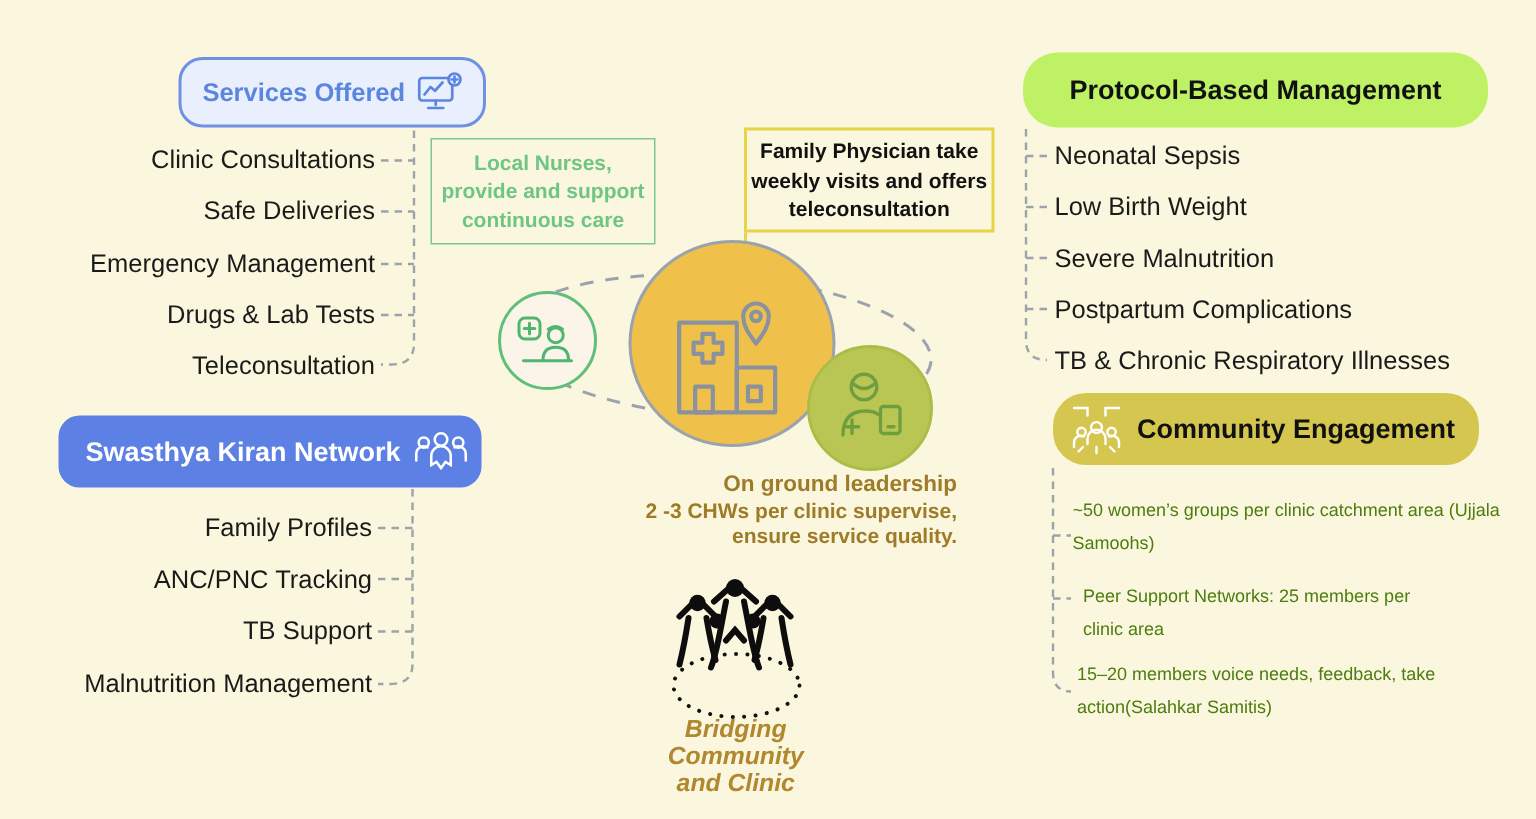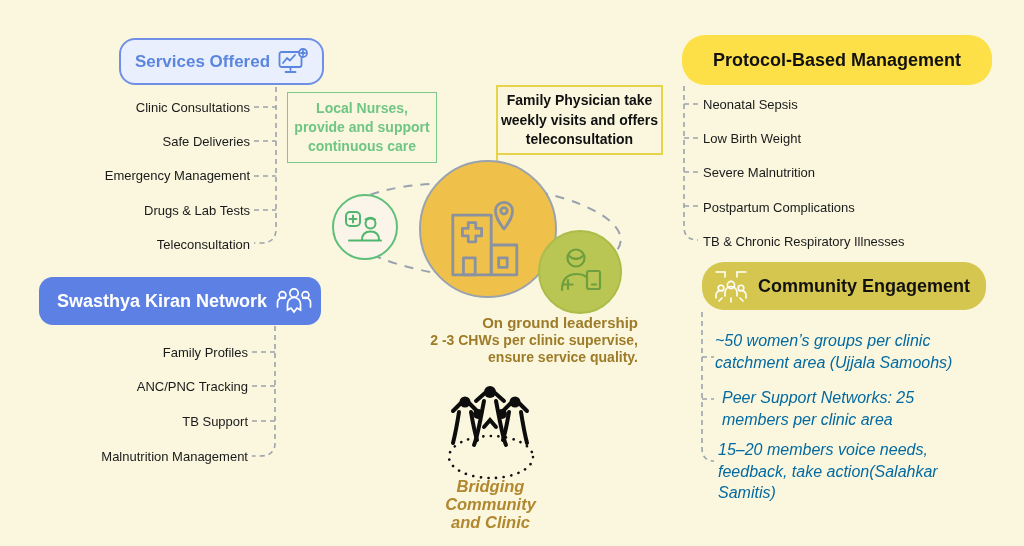--- a/index.html
+++ b/index.html
@@ -11,44 +11,44 @@
   }
   .abs{position:absolute;}
   svg{display:block;}
 
   
   .pill{position:absolute; display:flex; align-items:center; justify-content:center;
         font-weight:bold; box-sizing:border-box;margin-left:24px;}
   .services-box{left:95px; top:38px; width:205px; height:47px; border-radius:16px;
         border:2px solid #7090E6; background:#E9EFFC; color:#5B86E0; font-size:17px; gap:8px;}
   .proto-box{left:658px; top:35px; width:310px; height:50px; border-radius:23px;
-        background:#fde047; color:#111; font-size:18px;}
+        background:#bef264; color:#111; font-size:18px;}
   .swas-box{left:15px; top:277px; width:282px; height:48px; border-radius:14px;
         background:#5C80E4; color:#ffffff; font-size:18px; justify-content:flex-start; padding-left:18px;}
   .swas-box .pill-icon{position:absolute; right:7px; top:7px;}
   .comm-box{left:678px; top:262px; width:284px; height:48px; border-radius:22px;
         background:#D5C64F; color:#111; font-size:18px; justify-content:flex-start; padding-left:10px; gap:8px;}
 
   
   .note{position:absolute; box-sizing:border-box; text-align:center; font-weight:bold;}
   .green-note{left:287px; top:92px; width:150px; height:71px; border:1.5px solid #7CC98B;
         color:#6FC584; font-size:14px; line-height:19px; padding-top:6px;}
   .phys-note{left:496px; top:85px; width:167px; height:70px; border:2px solid #E8D44B;
         color:#111; font-size:14px; line-height:19.5px; padding-top:4px;}
 
   
   .vlist{position:absolute;}
-  .vlist .li{display:flex; align-items:center; font-size:13px; color:#1a1a1a;}
+  .vlist .li{display:flex; align-items:center; font-size:17px; color:#1a1a1a;}
   .svc-list{left:28px; top:90px; width:222px;}
   .svc-list .li{height:34.3px; justify-content:flex-end;}
   .net-list{left:26px; top:335px; width:222px;}
   .net-list .li{height:34.6px; justify-content:flex-end;}
   .proto-list{left:703px; top:87px; width:300px;}
   .proto-list .li{height:34.3px; justify-content:flex-start;}
-  .com-item{position:absolute; font-size:16px; line-height:21.5px; color:#0369a1;font-style:italic;}
+  .com-item{position:absolute; font-size:12px; line-height:21.5px; color:#4d7c0f;}
   .com1{left:715px; top:330px; width:292px;}
   .com2{left:722px; top:387px; width:245px;}
   .com3{left:718px; top:439px; width:262px;}
 
   
   .circle{position:absolute; border-radius:50%; display:flex; align-items:center; justify-content:center; box-sizing:border-box;}
   .yellow-circle{left:419px; top:160px; width:138px; height:138px; background:#EFC14B; border:2.5px solid #9AA2AE;}
   .nurse-circle{left:332px; top:194px; width:66px; height:66px; background:#FAF5E8; border:2px solid #5FBF7A;}
   .green-circle{left:538px; top:230px; width:84px; height:84px; background:#B9C654; border:2px solid #ABBD48;}
 

